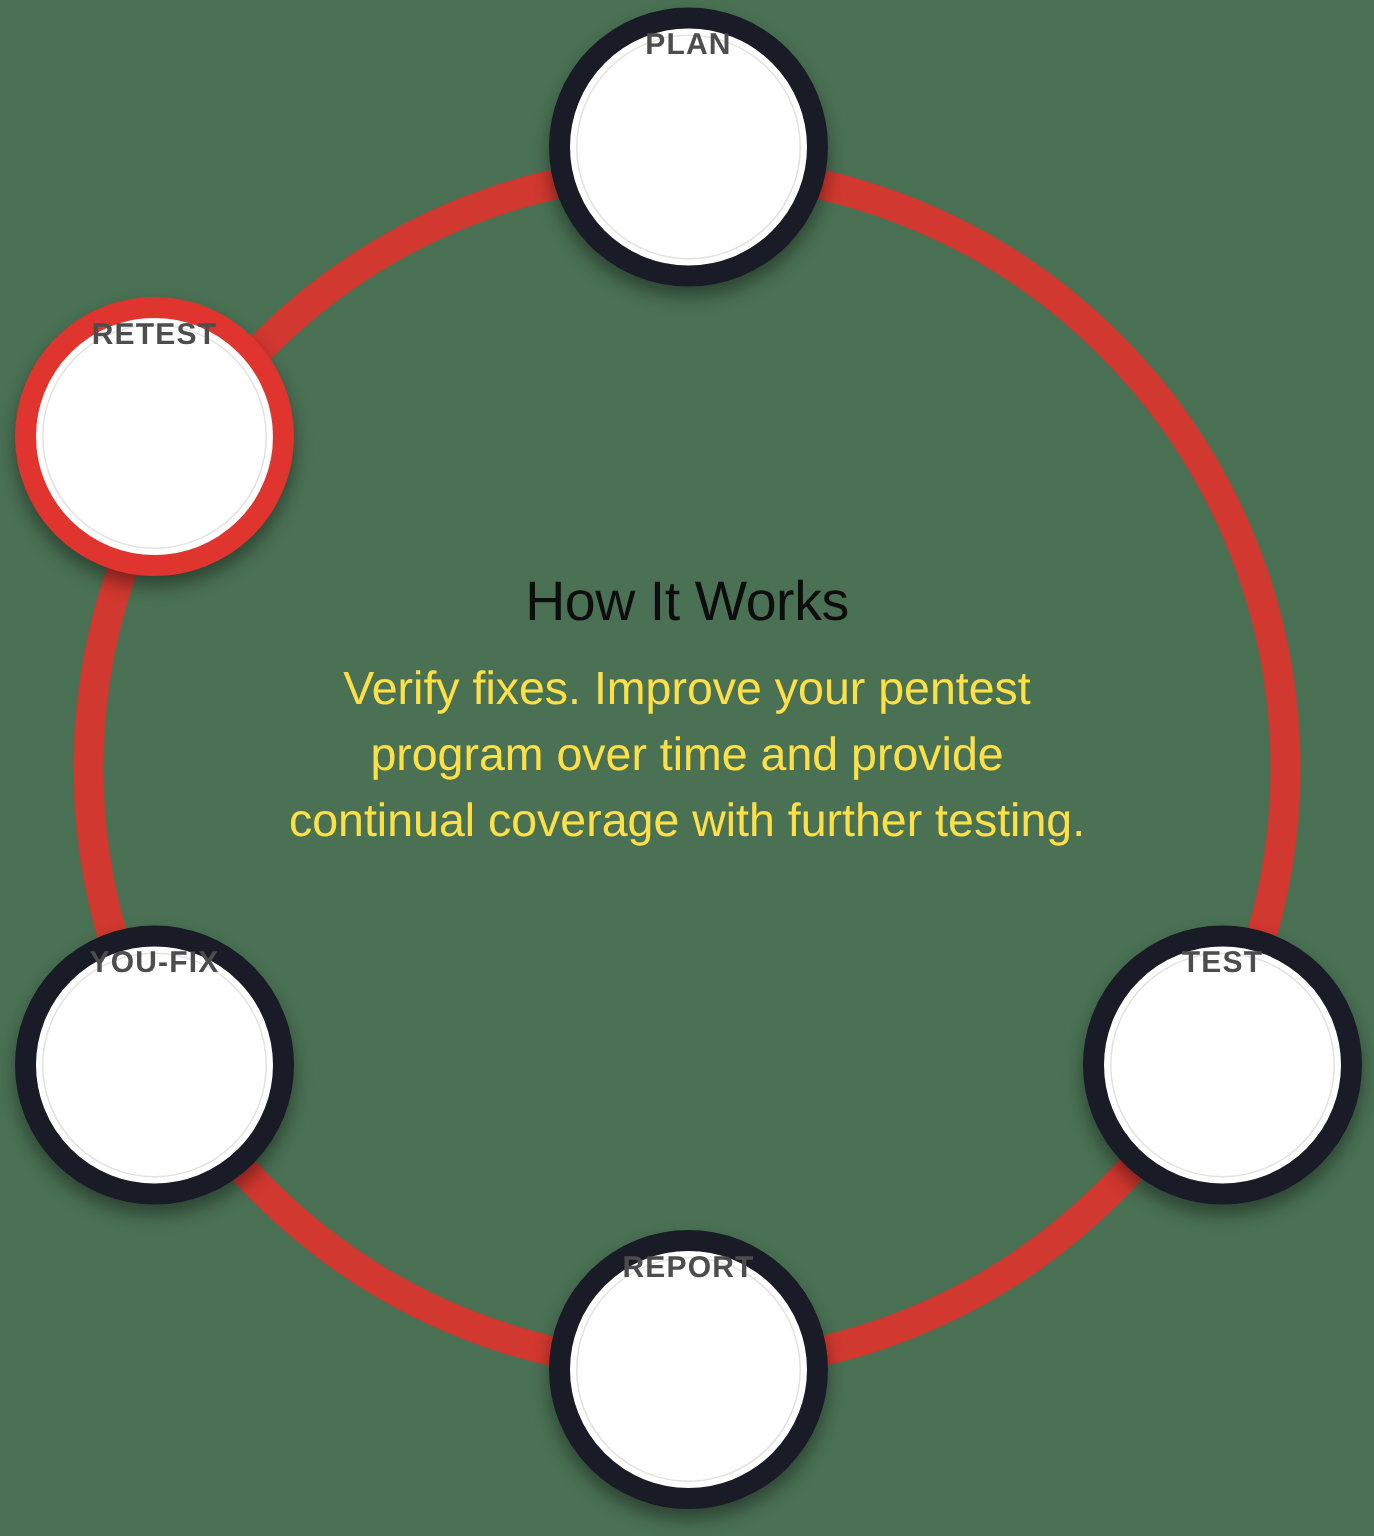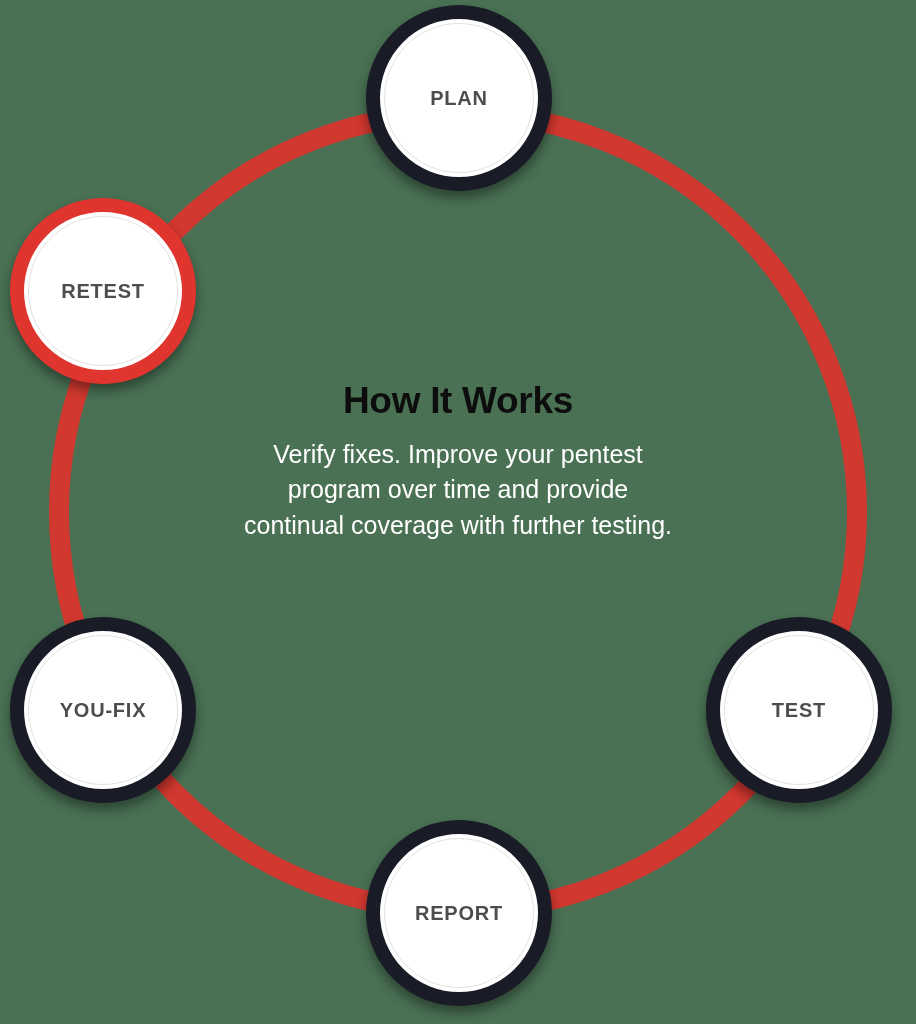--- a/index.html
+++ b/index.html
@@ -35,46 +35,45 @@
     position: absolute;
     left: 50%;
     top: 382px;
     transform: translateX(-50%);
     width: 600px;
     text-align: center;
     pointer-events: none;
   }
   #center-title {
     font-size: 37px;
-    font-weight: bold;
+    font-weight: normal;
     color: #0d0d0d;
     letter-spacing: -0.3px;
     line-height: 1.05;
     margin: 0 0 16px 0;
     text-align: center;
   }
   #center-subtitle {
-    font-size: 25px;
+    font-size: 31px;
     font-weight: normal;
-    color: #ffffff;
+    color: #fde047;
     line-height: 1.42;
     margin: 0;
     white-space: pre-line;
   }
 
   
   .node {
     position: absolute;
     width: 186px;
     height: 186px;
     border-radius: 50%;
     box-sizing: border-box;
     background: #ffffff;
     display: flex;
-    align-items: center;
     justify-content: center;
   }
   .node-dark {
     border: 14px solid #191c26;
     box-shadow: 0 7px 12px rgba(0, 0, 0, 0.40);
   }
   .node-active {
     border: 14px solid #e0352e;
     box-shadow: 0 7px 12px rgba(0, 0, 0, 0.40);
   }
@@ -96,21 +95,21 @@
     font-size: 20px;
     font-weight: bold;
     color: #4d4d4d;
     letter-spacing: 0.8px;
     white-space: nowrap;
   }
 
   
   #node-plan    { left: 366px; top:   5px; }
   #node-scope   { left: 722px; top: 209px; }
-  #node-test    { left: 706px; top: 617px; }
+  #node-test    { left: 722px; top: 617px; }
   #node-report  { left: 366px; top: 820px; }
   #node-youfix  { left:  10px; top: 617px; }
   #node-retest  { left:  10px; top: 198px; }
 </style>
 </head>
 <body>
 
 <div id="diagram-root">
 
   <svg id="cycle-ring-svg" viewBox="0 0 916 1024" aria-hidden="true">

